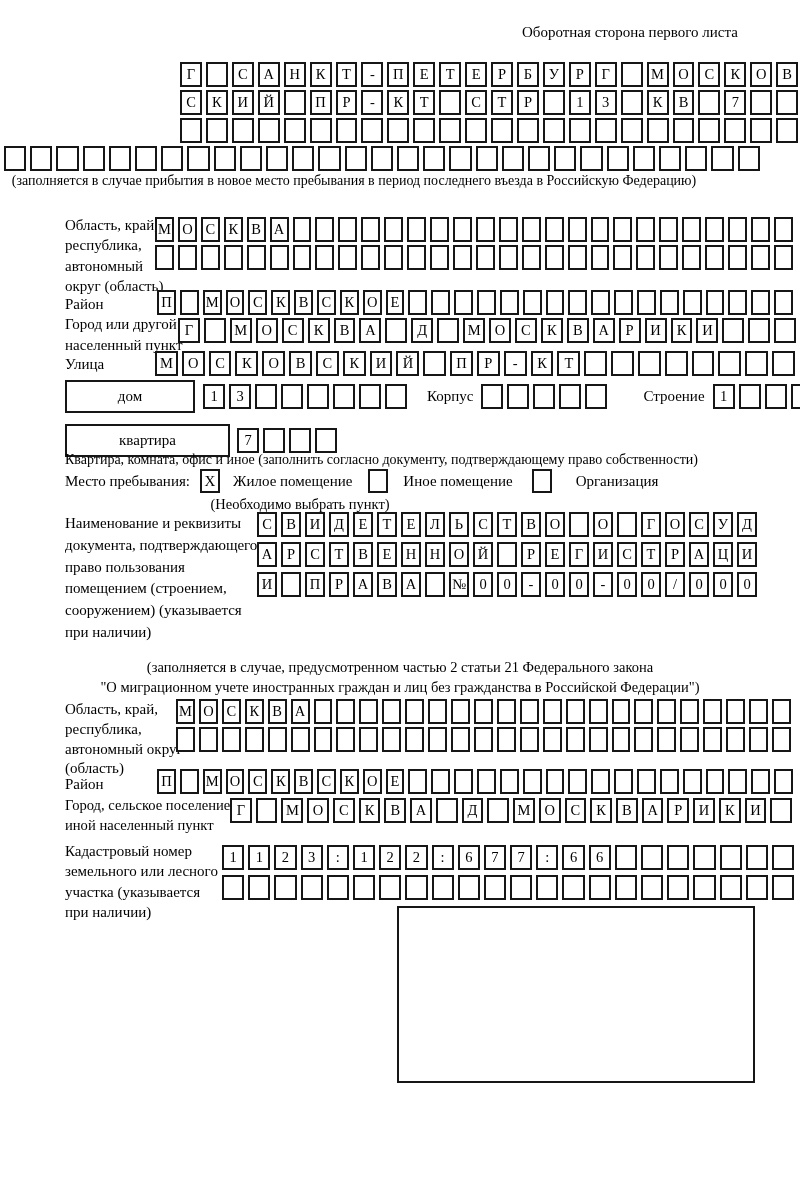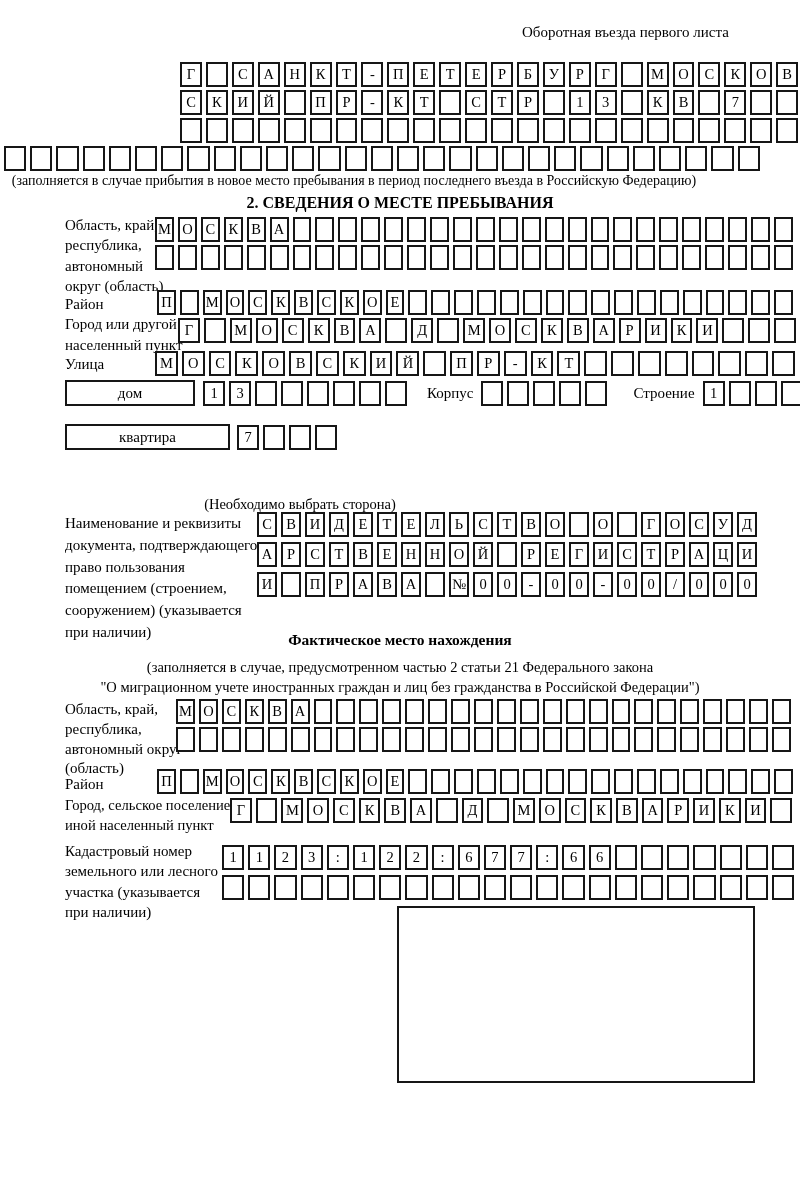--- a/index.html
+++ b/index.html
@@ -11,33 +11,33 @@
   .caption{position:absolute;font-size:14px;}
   .caption.center{left:0;width:708px;text-align:center;}
   .note{position:absolute;font-size:14.5px;text-align:center;white-space:pre-line;line-height:1.38;}
   .cells{position:absolute;display:flex;gap:4px;}
   .cells .cell{flex:1 1 0;height:25px;box-sizing:border-box;border:2px solid #161616;
         display:flex;align-items:center;justify-content:center;font-size:14.5px;background:#fff;}
   .inline-row{position:absolute;display:flex;align-items:center;}
   .inline-row .cellsf{display:flex;gap:4px;}
   .inline-row .cellsf .cell{flex:0 0 22px;height:25px;box-sizing:border-box;border:2px solid #161616;
         display:flex;align-items:center;justify-content:center;font-size:14.5px;background:#fff;}
-  .wide-box{box-sizing:border-box;border:2px solid #161616;height:26px;display:flex;
+  .wide-box{box-sizing:border-box;border:2px solid #161616;height:33px;display:flex;
         align-items:center;justify-content:center;font-size:15px;background:#fff;}
   .inline-lbl{font-size:15px;white-space:nowrap;}
   .chk{width:20px;height:24px;box-sizing:border-box;border:2px solid #161616;display:flex;
         align-items:center;justify-content:center;font-size:15px;background:#fff;}
   .bigbox{position:absolute;box-sizing:border-box;border:2px solid #161616;background:#fff;}
 </style>
 </head>
 <body>
 
 <div class="page">
 
-  <div class="corner" style="top:24px;left:522px">Оборотная въезда первого листа</div>
+  <div class="corner" style="top:24px;left:522px">Оборотная сторона первого листа</div>
 
   <div class="cells" style="left:180px;top:62px;width:618px">
       <div class="cell">Г</div>
       <div class="cell"></div>
       <div class="cell">С</div>
       <div class="cell">А</div>
       <div class="cell">Н</div>
       <div class="cell">К</div>
       <div class="cell">Т</div>
       <div class="cell">-</div>
@@ -136,21 +136,20 @@
       <div class="cell"></div>
       <div class="cell"></div>
       <div class="cell"></div>
       <div class="cell"></div>
       <div class="cell"></div>
       <div class="cell"></div>
       <div class="cell"></div>
     </div>
   <div class="caption center" style="top:173px">(заполняется в случае прибытия в новое место пребывания в период последнего въезда в Российскую Федерацию)</div>
 
-  <div class="hdr" style="top:194px">2. СВЕДЕНИЯ О МЕСТЕ ПРЕБЫВАНИЯ</div>
 
   <div class="lbl" style="left:65px;top:215px;width:110px;line-height:1.35">Область, край,
 республика,
 автономный
 округ (область)</div>
   <div class="cells" style="left:155px;top:217px;width:638px">
       <div class="cell">М</div>
       <div class="cell">О</div>
       <div class="cell">С</div>
       <div class="cell">К</div>
@@ -312,40 +311,50 @@
         <div class="cell"></div>
       </div>
     <span class="inline-lbl" style="margin-left:12px">Корпус</span>
     <div class="cellsf">
         <div class="cell"></div>
         <div class="cell"></div>
         <div class="cell"></div>
         <div class="cell"></div>
         <div class="cell"></div>
       </div>
-    <span class="inline-lbl" style="margin-left:18px">Строение</span>
+    <span class="inline-lbl" style="margin-left:28px">Строение</span>
     <div class="cellsf">
         <div class="cell">1</div>
         <div class="cell"></div>
         <div class="cell"></div>
         <div class="cell"></div>
       </div>
   </div>
 
   <div class="inline-row" style="left:65px;top:424px;gap:7px">
     <div class="wide-box" style="width:165px">квартира</div>
     <div class="cellsf">
         <div class="cell">7</div>
         <div class="cell"></div>
         <div class="cell"></div>
         <div class="cell"></div>
       </div>
   </div>
-
-  <div class="note" style="left:130px;top:494px;width:340px">(Необходимо выбрать сторона)</div>
+  <div class="caption" style="left:65px;top:452px">Квартира, комната, офис и иное (заполнить согласно документу, подтверждающему право собственности)</div>
+
+  <div class="inline-row" style="left:65px;top:469px">
+    <span class="inline-lbl">Место пребывания:</span>
+    <div class="chk" style="margin-left:10px">X</div>
+    <span class="inline-lbl" style="margin-left:13px">Жилое помещение</span>
+    <div class="chk" style="margin-left:16px"></div>
+    <span class="inline-lbl" style="margin-left:15px">Иное помещение</span>
+    <div class="chk" style="margin-left:19px"></div>
+    <span class="inline-lbl" style="margin-left:24px">Организация</span>
+  </div>
+  <div class="note" style="left:130px;top:494px;width:340px">(Необходимо выбрать пункт)</div>
 
   <div class="lbl" style="left:65px;top:513px;width:215px;line-height:1.45">Наименование и реквизиты
 документа, подтверждающего
 право пользования
 помещением (строением,
 сооружением) (указывается
 при наличии)</div>
   <div class="cells" style="left:257px;top:512px;width:500px">
       <div class="cell">С</div>
       <div class="cell">В</div>
@@ -409,21 +418,20 @@
       <div class="cell">0</div>
       <div class="cell">-</div>
       <div class="cell">0</div>
       <div class="cell">0</div>
       <div class="cell">/</div>
       <div class="cell">0</div>
       <div class="cell">0</div>
       <div class="cell">0</div>
     </div>
 
-  <div class="hdr" style="top:631px;font-size:15.5px">Фактическое место нахождения</div>
   <div class="note" style="left:80px;top:657px;width:640px">(заполняется в случае, предусмотренном частью 2 статьи 21 Федерального закона
 "О миграционном учете иностранных граждан и лиц без гражданства в Российской Федерации")</div>
 
   <div class="lbl" style="left:65px;top:700px;width:140px;line-height:1.32">Область, край,
 республика,
 автономный округ
 (область)</div>
   <div class="cells" style="left:176px;top:699px;width:615px">
       <div class="cell">М</div>
       <div class="cell">О</div>

